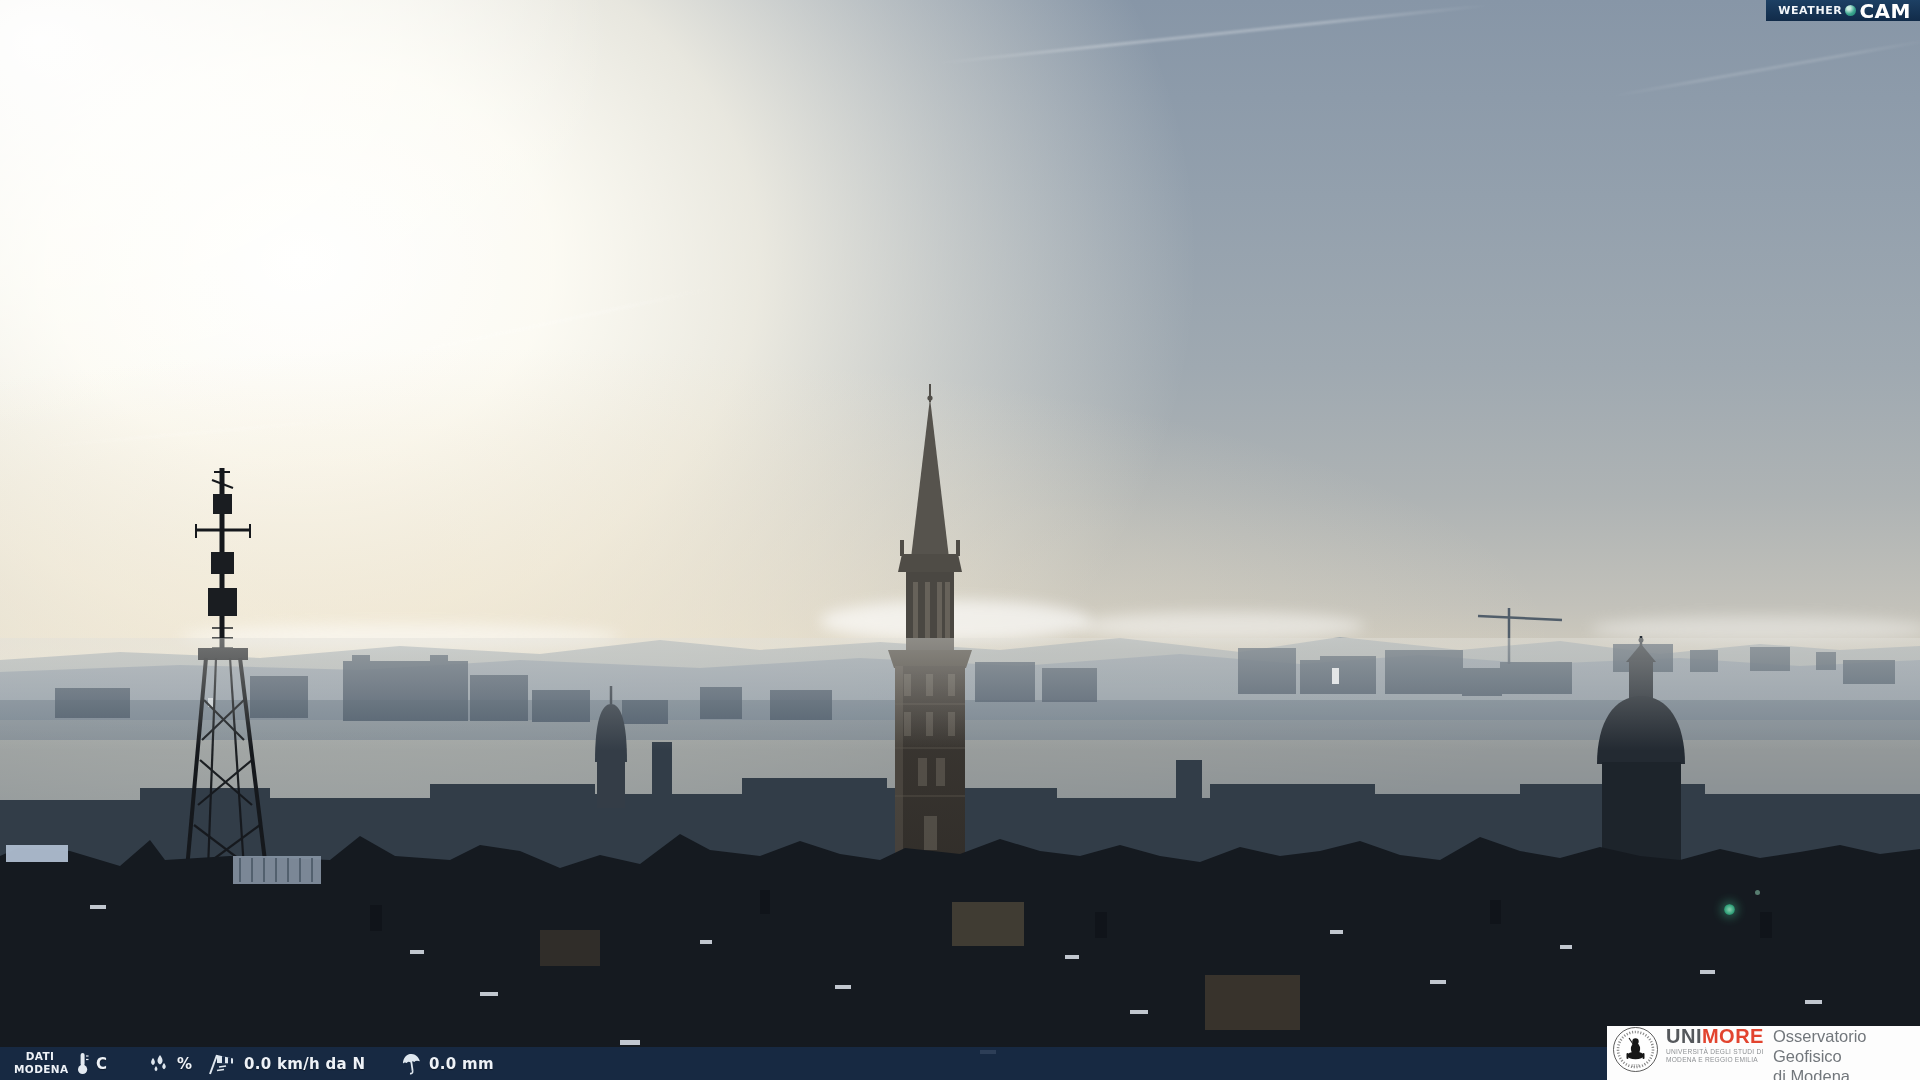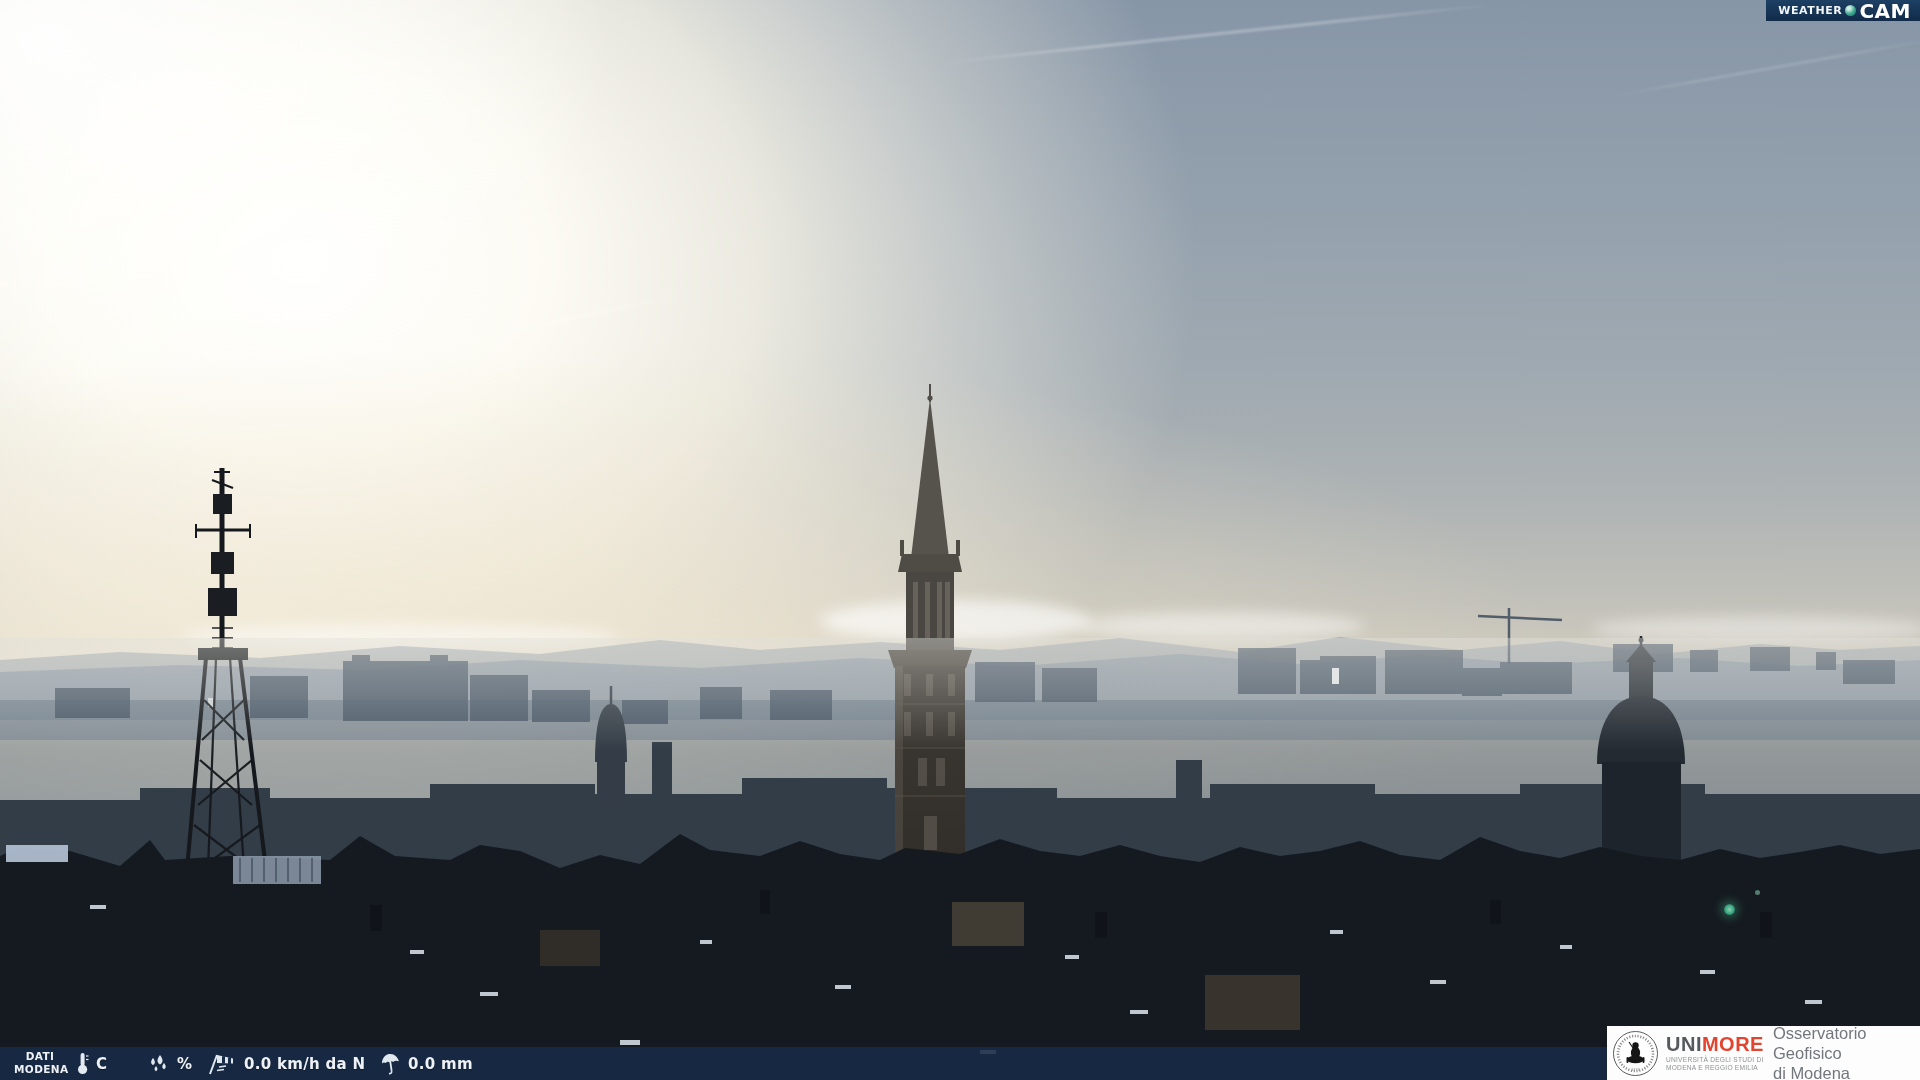--- a/index.html
+++ b/index.html
@@ -56,25 +56,25 @@
   .wcam .c{color:#ffffff;font-size:20px;font-weight:bold;letter-spacing:.5px;}
 
   
   .botbar{position:absolute;left:0;top:1047px;width:1920px;height:49px;
     background:rgba(24,43,71,.88);color:#eef2f7;}
   .botbar .datilabel{position:absolute;left:14px;top:3px;width:52px;text-align:center;
     font-size:10.5px;font-weight:bold;line-height:13px;letter-spacing:.4px;}
   .reading{position:absolute;top:0;height:33px;display:flex;align-items:center;gap:7px;
     font-size:15px;font-weight:bold;letter-spacing:.3px;text-shadow:0 1px 1px rgba(0,0,0,.4);}
   .reading svg{display:block;}
-  .r-temp{left:76px;} .r-hum{left:146px;} .r-wind{left:206px;} .r-rain{left:380px;}
+  .r-temp{left:76px;} .r-hum{left:146px;} .r-wind{left:206px;} .r-rain{left:401px;}
 
   
   .brand{position:absolute;left:1607px;top:1026px;width:313px;height:54px;background:#fdfdfd;
-    display:flex;align-items:center;}
+    display:flex;align-items:flex-start;}
   .brand .seal{margin-left:5px;flex:0 0 auto;}
   .brand .unimore{margin-left:7px;flex:0 0 auto;}
   .brand .acro{font-size:20px;font-weight:bold;letter-spacing:.5px;line-height:20px;
     font-family:"Liberation Sans",sans-serif;}
   .brand .acro .uni{color:#55585c;} .brand .acro .more{color:#e2442f;}
   .brand .uniline{font-size:6.6px;color:#8e9194;letter-spacing:.25px;line-height:7.6px;
     margin-top:2px;font-family:"Liberation Sans",sans-serif;}
   .brand .obs{margin-left:9px;color:#72777c;font-size:16.5px;line-height:20px;
     font-family:"Liberation Sans",sans-serif;}
 </style>

